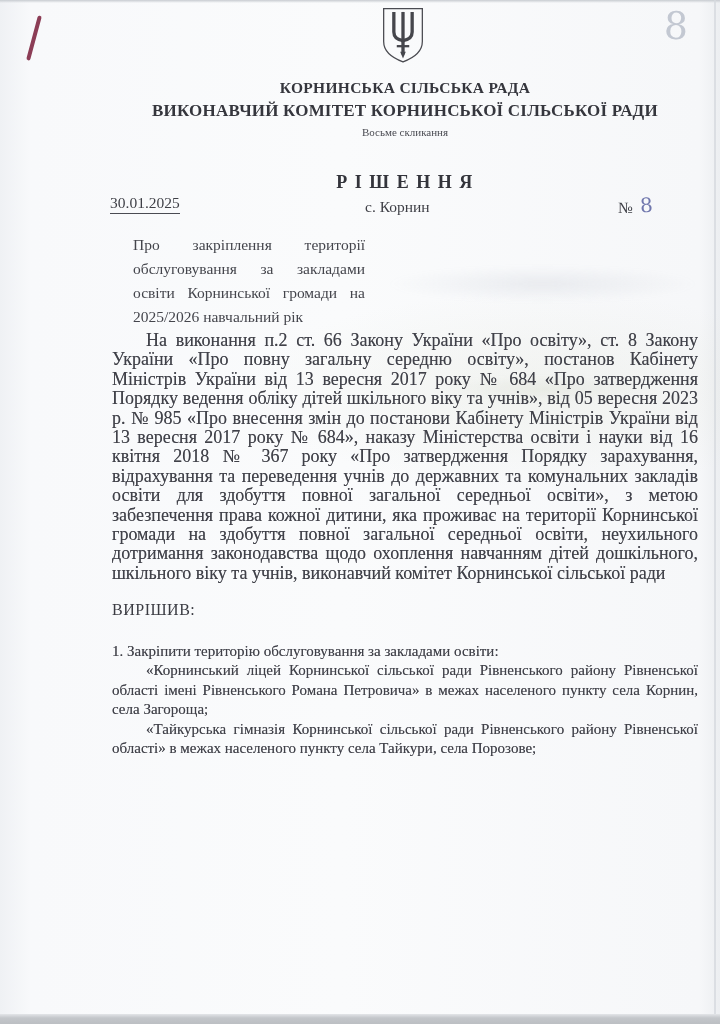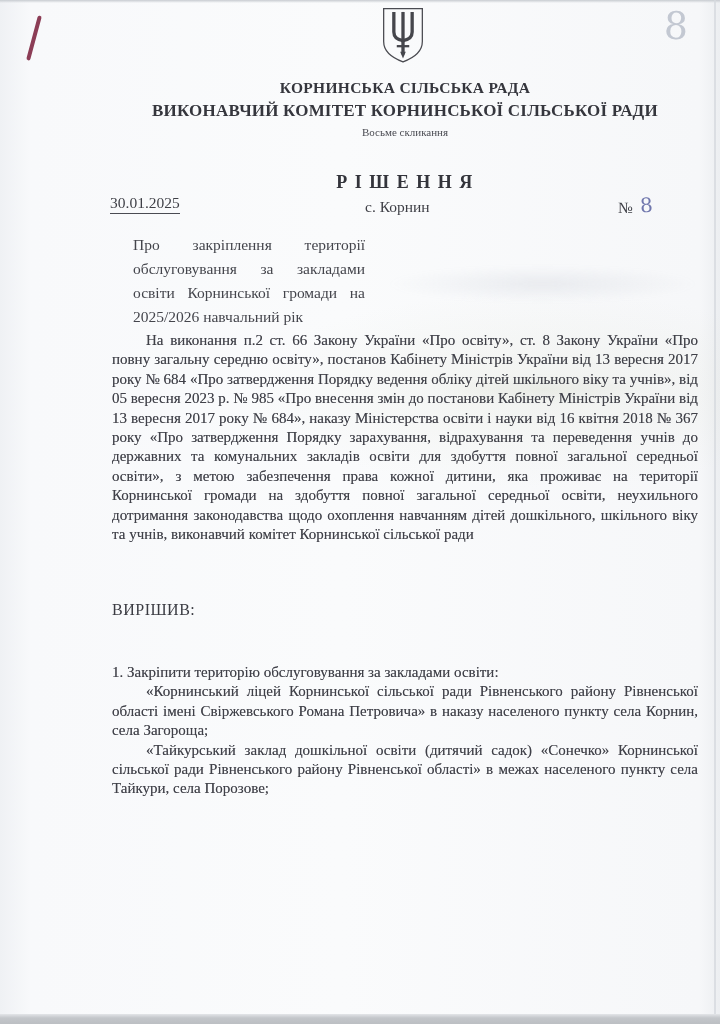--- a/index.html
+++ b/index.html
@@ -80,36 +80,36 @@
     font-size: 20px; color: #7077ad; transform: rotate(-4deg) translateY(-1px);
   }
   .subject {
     position: absolute; left: 112px; top: 233px; width: 232px;
     font-size: 15.5px; line-height: 24px; text-align: justify;
     color: #44454c;
     margin-left: 21px;
   }
   .preamble {
     position: absolute; left: 112px; top: 331px; width: 586px;
-    font-size: 15px; line-height: 19.4px; text-align: justify;
+    font-size: 18px; line-height: 19.4px; text-align: justify;
     text-indent: 34px; color: #404149;
     text-shadow: 0 0 .3px rgba(64,65,73,.55);
   }
   .resolved {
     position: absolute; left: 112px; top: 601px;
     font-size: 16px; color: #3b3c43; letter-spacing: .5px;
   }
   .resolution {
     position: absolute; left: 112px; top: 642px; width: 586px;
     font-size: 15px; line-height: 19.4px; text-align: justify;
     color: #404149;
     text-shadow: 0 0 .3px rgba(64,65,73,.55);
   }
   .resolution p { margin: 0; text-indent: 34px; }
-  .resolution p.item-first { text-indent: 0; margin-top: 21px; }
+  .resolution p.item-first { text-indent: 0; }
 </style>
 </head>
 <body>
 
 <div class="page">
 
   <div class="edge-top"></div>
   <div class="edge-right"></div>
   <div class="bleed-smudge"></div>
   <div class="bleed-smudge2"></div>
@@ -142,19 +142,19 @@
   </div>
 
   <div class="subject">Про закріплення території обслуговування за закладами освіти Корнинської громади на 2025/2026 навчальний рік</div>
 
   <div class="preamble">На виконання п.2 ст. 66 Закону України «Про освіту», ст. 8 Закону України «Про повну загальну середню освіту», постанов Кабінету Міністрів України від 13 вересня 2017 року № 684 «Про затвердження Порядку ведення обліку дітей шкільного віку та учнів», від 05 вересня 2023 р. № 985 «Про внесення змін до постанови Кабінету Міністрів України від 13 вересня 2017 року № 684», наказу Міністерства освіти і науки від 16 квітня 2018 № 367 року «Про затвердження Порядку зарахування, відрахування та переведення учнів до державних та комунальних закладів освіти для здобуття повної загальної середньої освіти», з метою забезпечення права кожної дитини, яка проживає на території Корнинської громади на здобуття повної загальної середньої освіти, неухильного дотримання законодавства щодо охоплення навчанням дітей дошкільного, шкільного віку та учнів, виконавчий комітет Корнинської сільської ради</div>
 
   <div class="resolved">ВИРІШИВ:</div>
 
   <div class="resolution">
     <p class="item-first">1. Закріпити територію обслуговування за закладами освіти:</p>
-    <p>«Корнинський ліцей Корнинської сільської ради Рівненського району Рівненської області імені Свіржевського Романа Петровича» в наказу населеного пункту села Корнин, села Загороща;</p>
-    <p>«Тайкурський заклад дошкільної освіти (дитячий садок) «Сонечко» Корнинської сільської ради Рівненського району Рівненської області» в межах населеного пункту села Тайкури, села Порозове;</p>
+    <p>«Корнинський ліцей Корнинської сільської ради Рівненського району Рівненської області імені Рівненського Романа Петровича» в межах населеного пункту села Корнин, села Загороща;</p>
+    <p>«Тайкурська гімназія Корнинської сільської ради Рівненського району Рівненської області» в межах населеного пункту села Тайкури, села Порозове;</p>
   </div>
 
   <div class="edge-bottom"></div>
 
 </div>
 
 </body></html>

